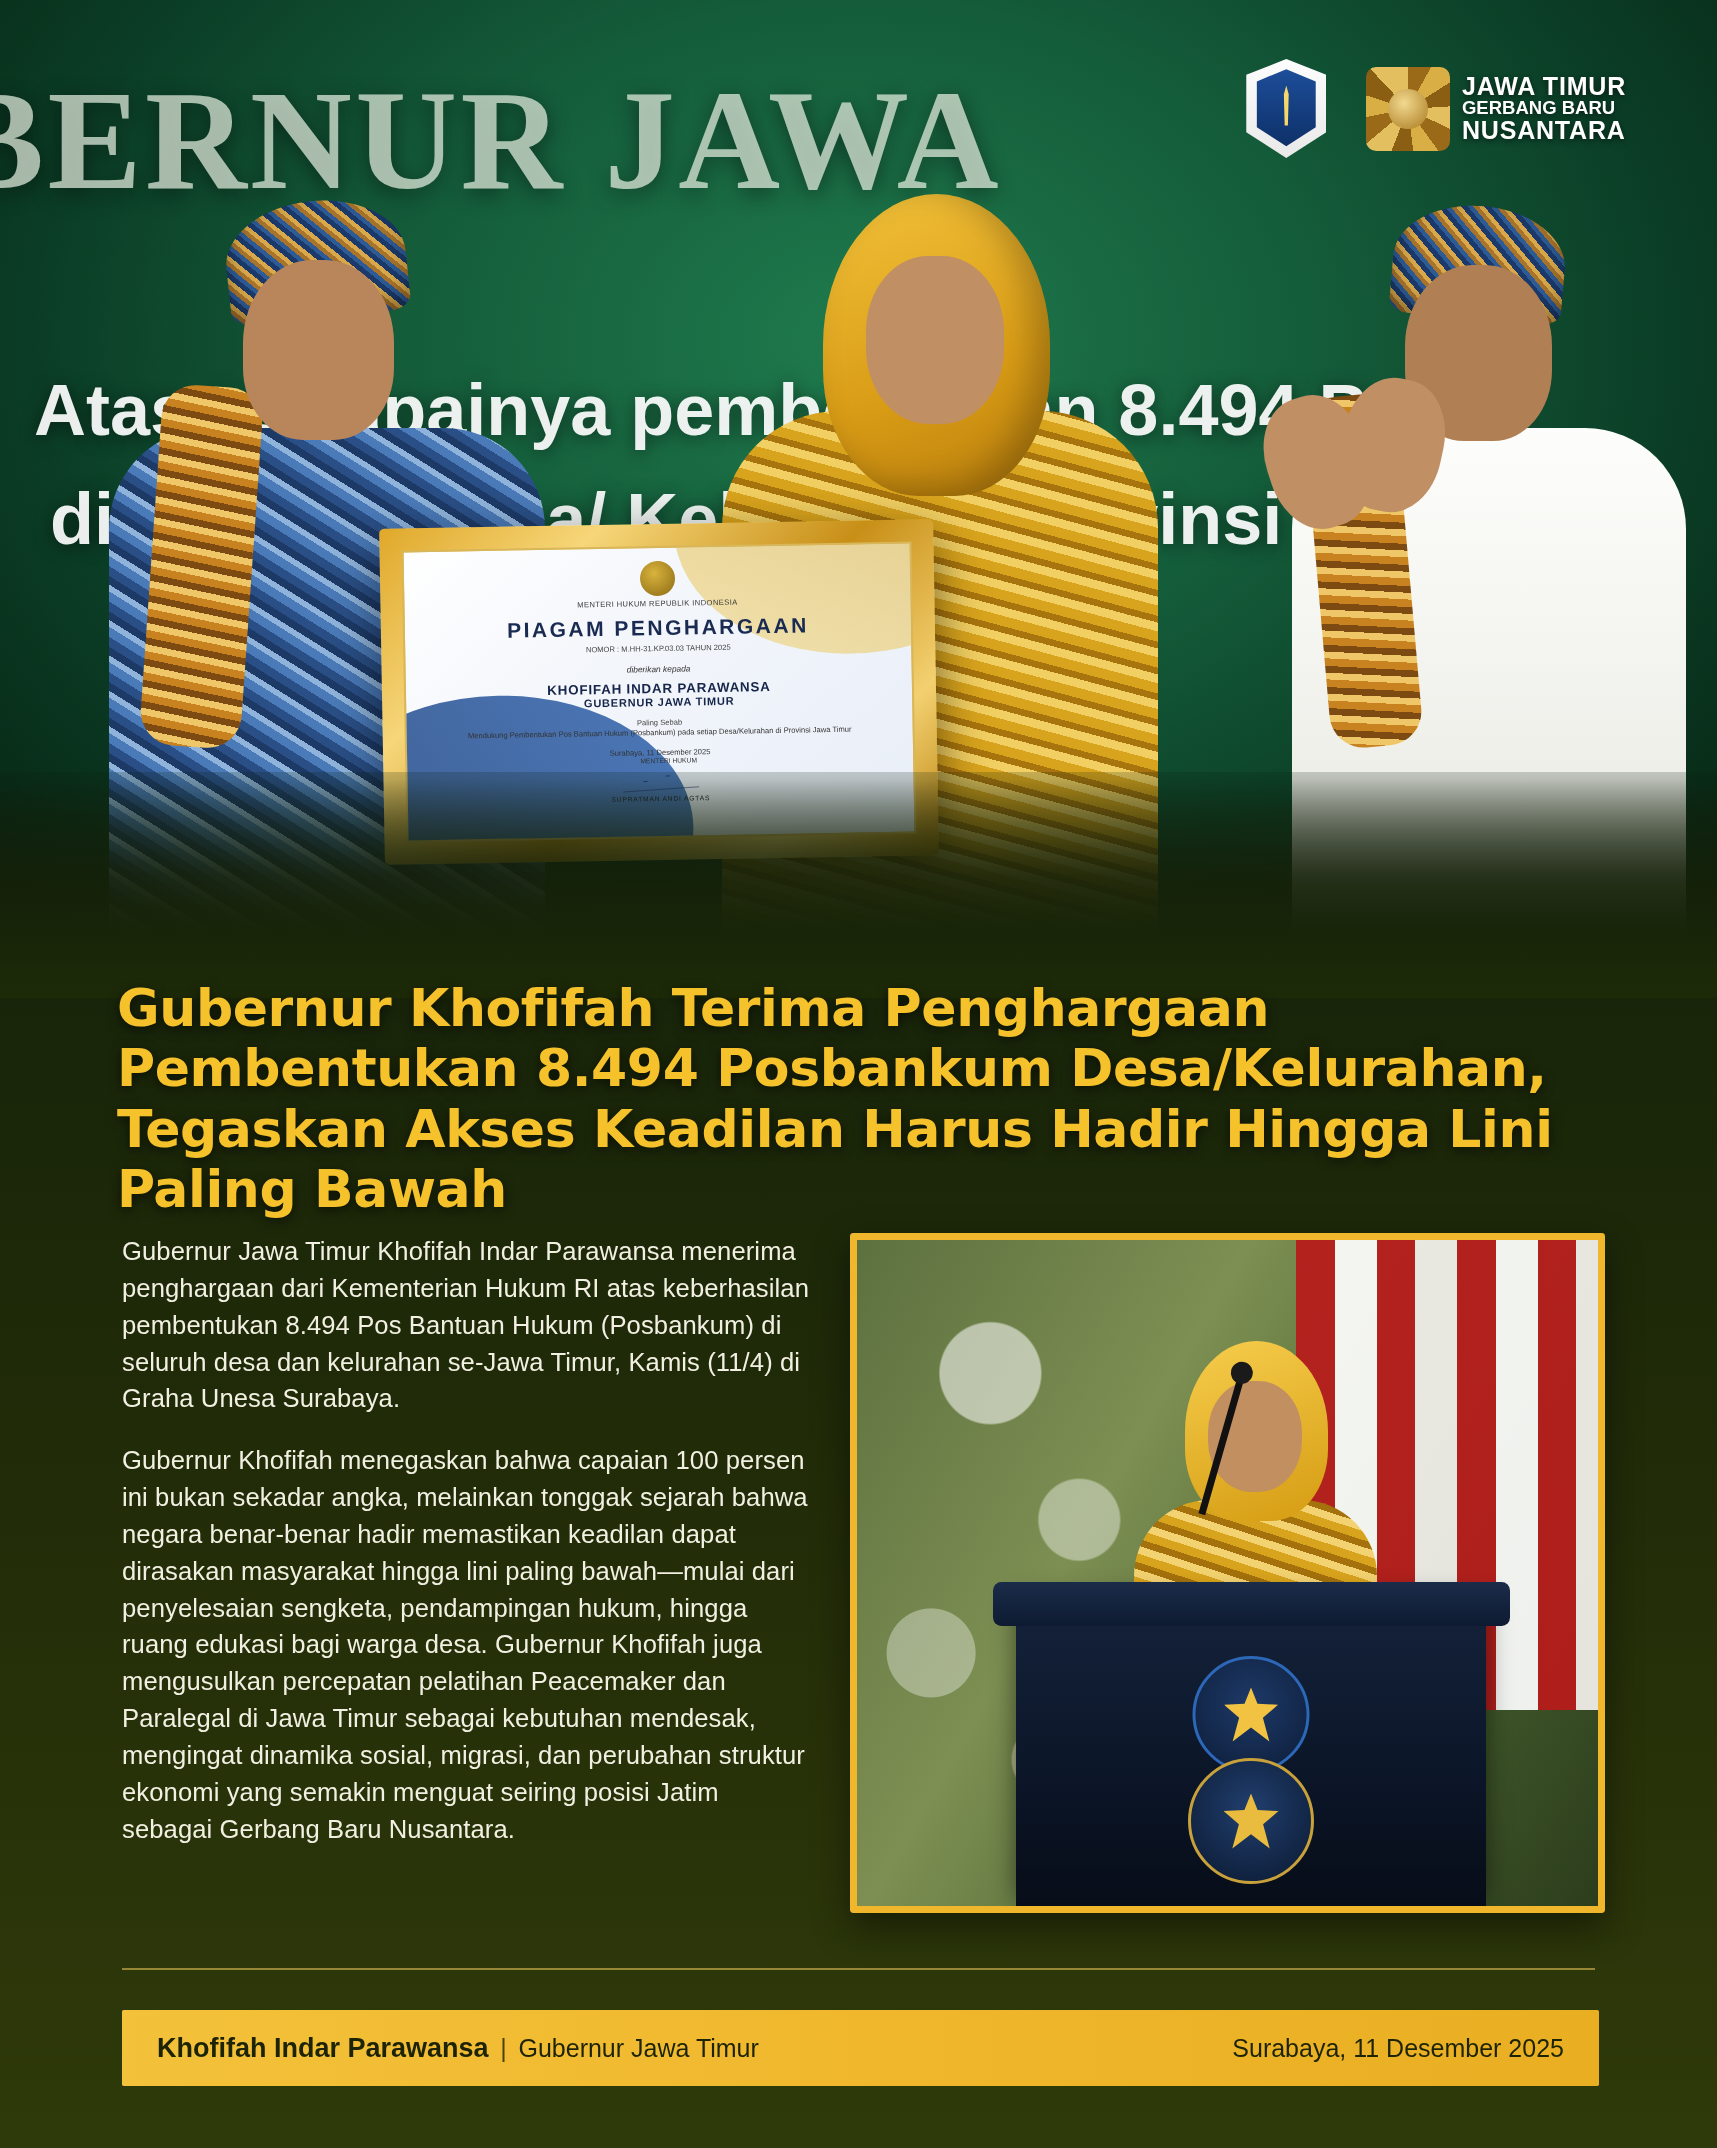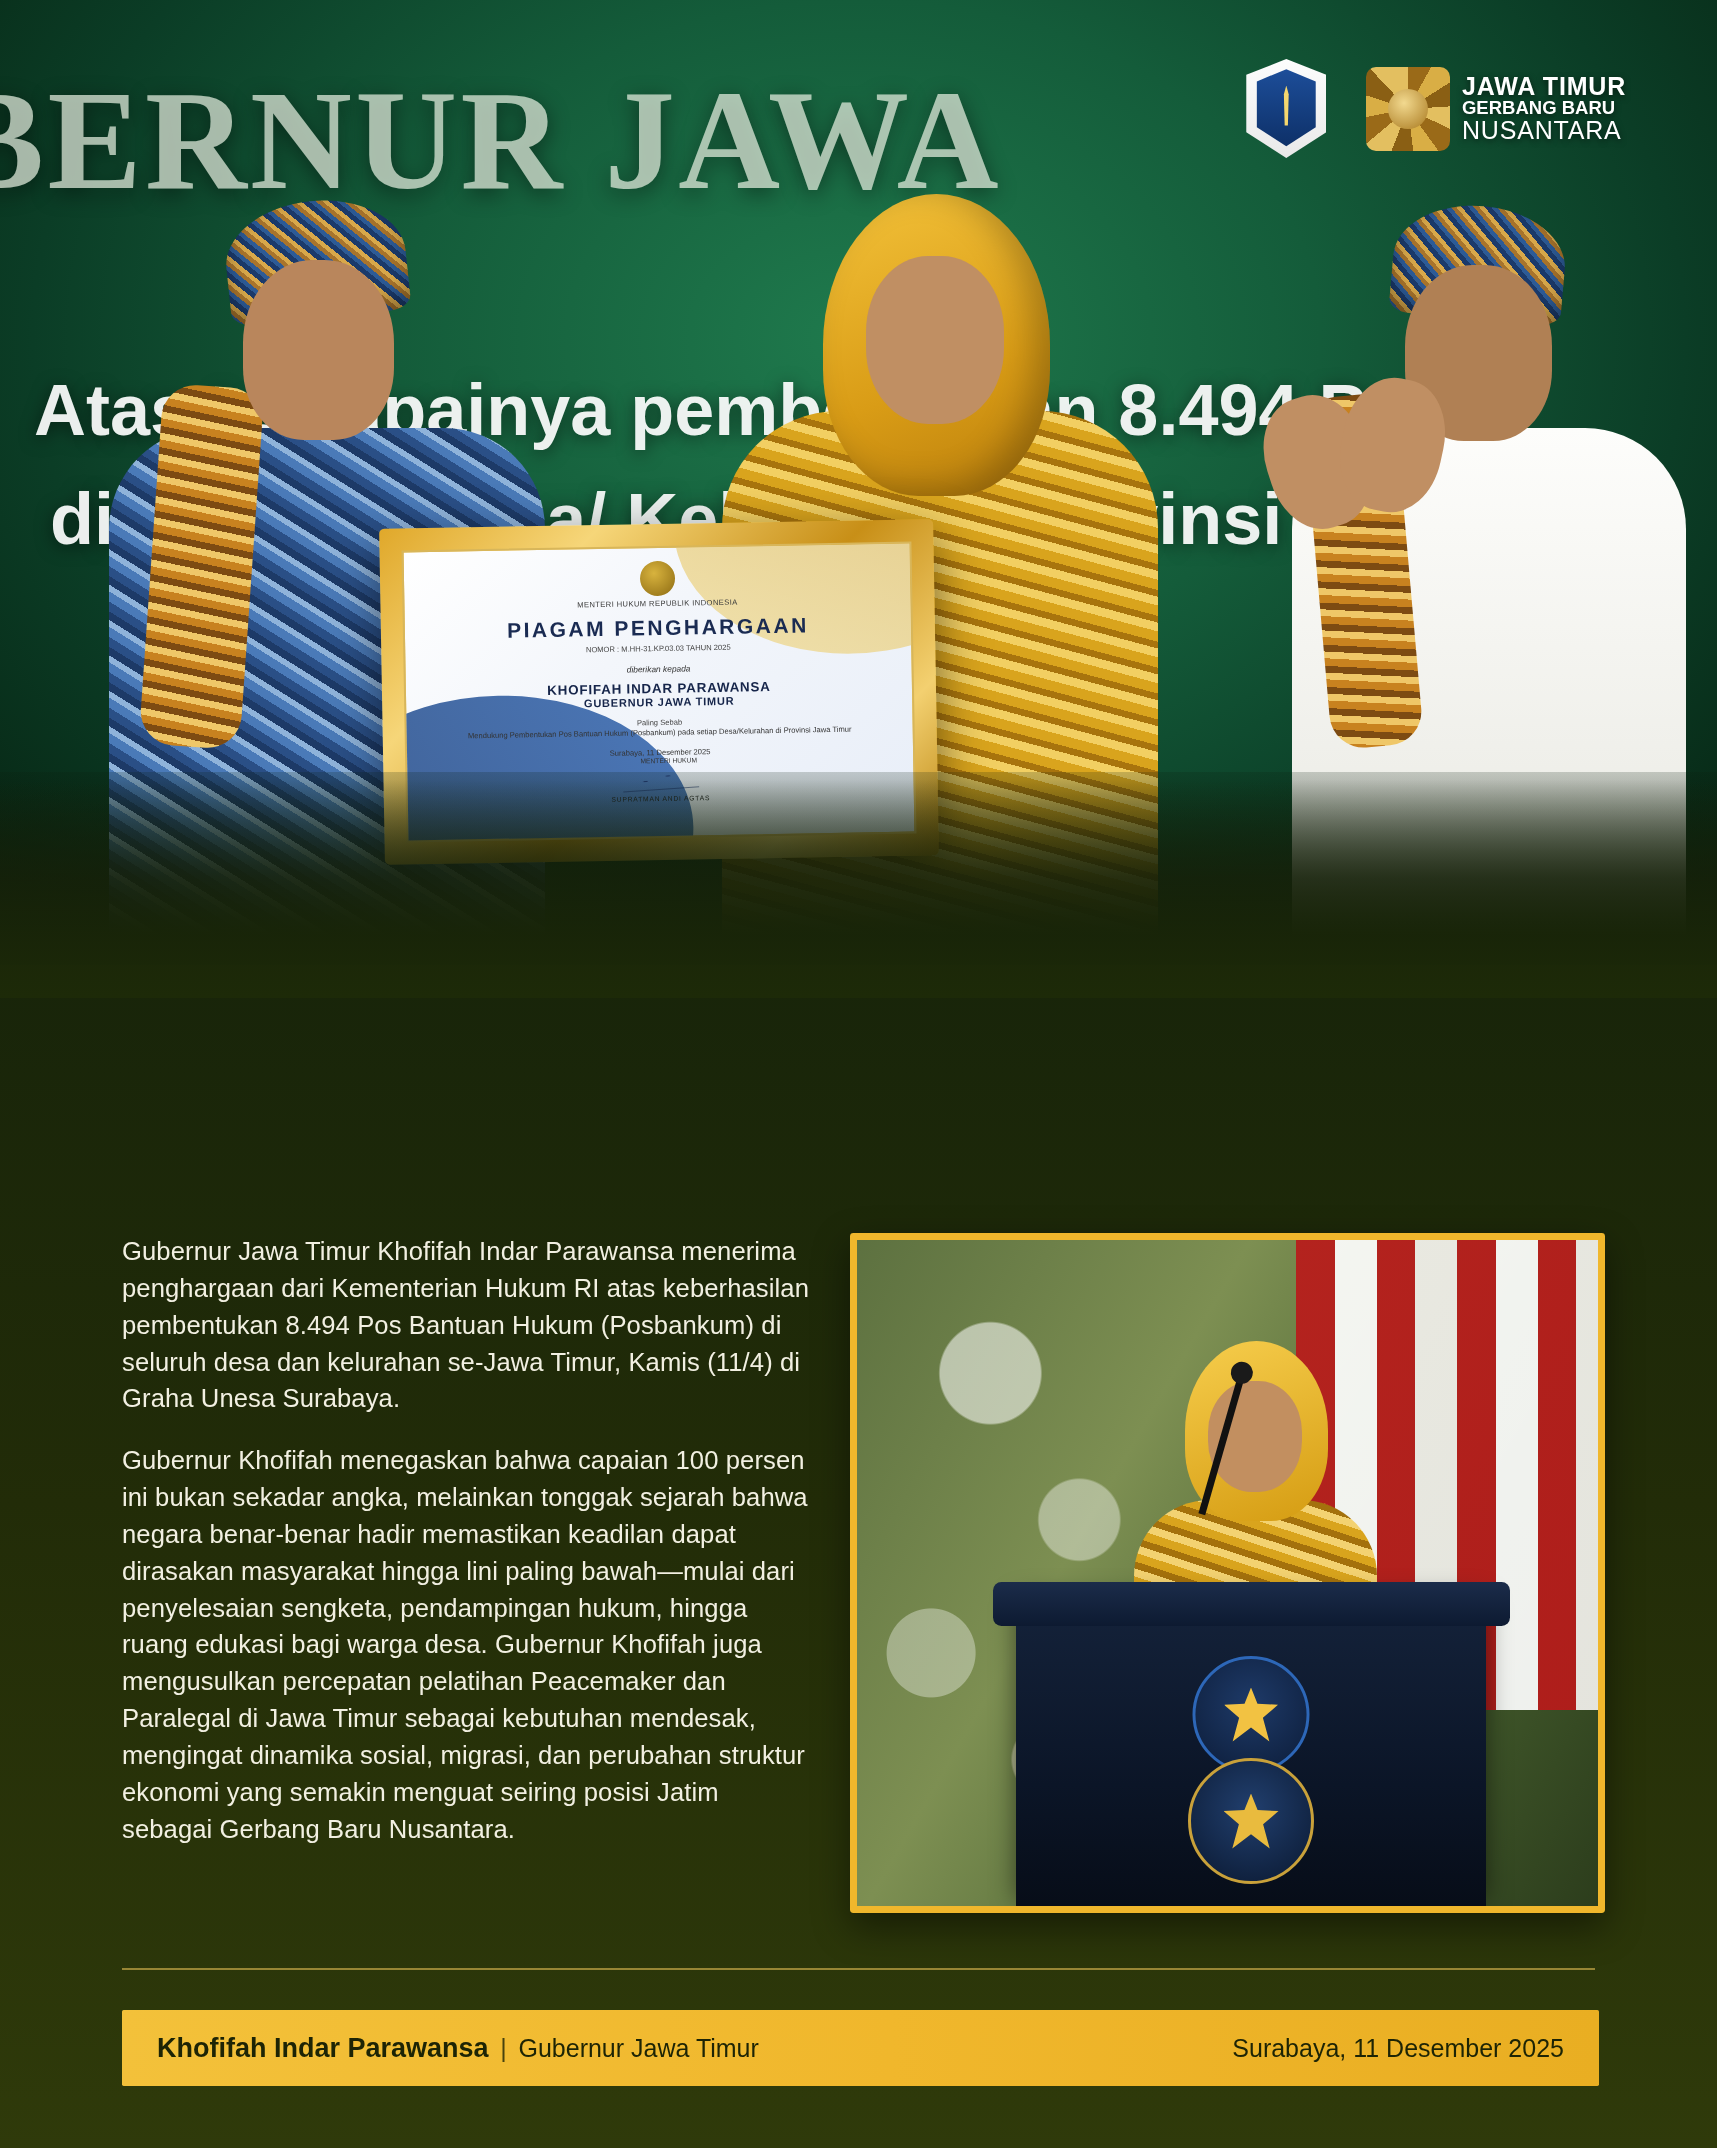--- a/index.html
+++ b/index.html
@@ -231,21 +231,21 @@
     position: relative;
   }
   .logo-gbn-mark:after {
     content: ""; position: absolute; inset: 22px;
     border-radius: 50%;
     background: radial-gradient(circle at 40% 35%, #f2d98f, #a9791f);
   }
   .logo-gbn-text { color: #ffffff; line-height: 1.02; text-shadow: 0 1.7px 6.7px rgba(0,0,0,.6); }
   .logo-gbn-text .l1 { font-size: 25px; font-weight: bold; letter-spacing: 0.8px; }
   .logo-gbn-text .l2 { font-size: 18.5px; font-weight: bold; }
-  .logo-gbn-text .l3 { font-size: 25px; font-weight: normal; letter-spacing: 0.8px; }
+  .logo-gbn-text .l3 { font-size: 25px; font-weight: bold; letter-spacing: 0.8px; }
 
   
   .hero-fade {
     position: absolute; left: 0; top: 780px; width: 1718px; height: 218px;
     background: linear-gradient(180deg, rgba(20,32,10,0) 0%, rgba(24,34,9,0.72) 45%, #1d2a08 100%);
     pointer-events: none;
   }
 
   
   .headline {
@@ -450,20 +450,21 @@
       <div class="logo-gbn-text">
         <div class="l1">JAWA TIMUR</div>
         <div class="l2">GERBANG BARU</div>
         <div class="l3">NUSANTARA</div>
       </div>
     </div>
   </div>
 
   <div class="hero-fade"></div>
 
+  <h1 class="headline">Gubernur Khofifah Terima Penghargaan Pembentukan 8.494 Posbankum Desa/Kelurahan, Tegaskan Akses Keadilan Harus Hadir Hingga Lini Paling Bawah</h1>
 
   <div class="content">
     <div class="article">
       <p>Gubernur Jawa Timur Khofifah Indar Parawansa menerima penghargaan dari Kementerian Hukum RI atas keberhasilan pembentukan 8.494 Pos Bantuan Hukum (Posbankum) di seluruh desa dan kelurahan se-Jawa Timur, Kamis (11/4) di Graha Unesa Surabaya.</p>
       <p>Gubernur Khofifah menegaskan bahwa capaian 100 persen ini bukan sekadar angka, melainkan tonggak sejarah bahwa negara benar-benar hadir memastikan keadilan dapat dirasakan masyarakat hingga lini paling bawah—mulai dari penyelesaian sengketa, pendampingan hukum, hingga ruang edukasi bagi warga desa. Gubernur Khofifah juga mengusulkan percepatan pelatihan Peacemaker dan Paralegal di Jawa Timur sebagai kebutuhan mendesak, mengingat dinamika sosial, migrasi, dan perubahan struktur ekonomi yang semakin menguat seiring posisi Jatim sebagai Gerbang Baru Nusantara.</p>
     </div>
 
     <div class="photo-frame">
       <div class="pf-bg"></div>
       <div class="pf-flags"></div>

